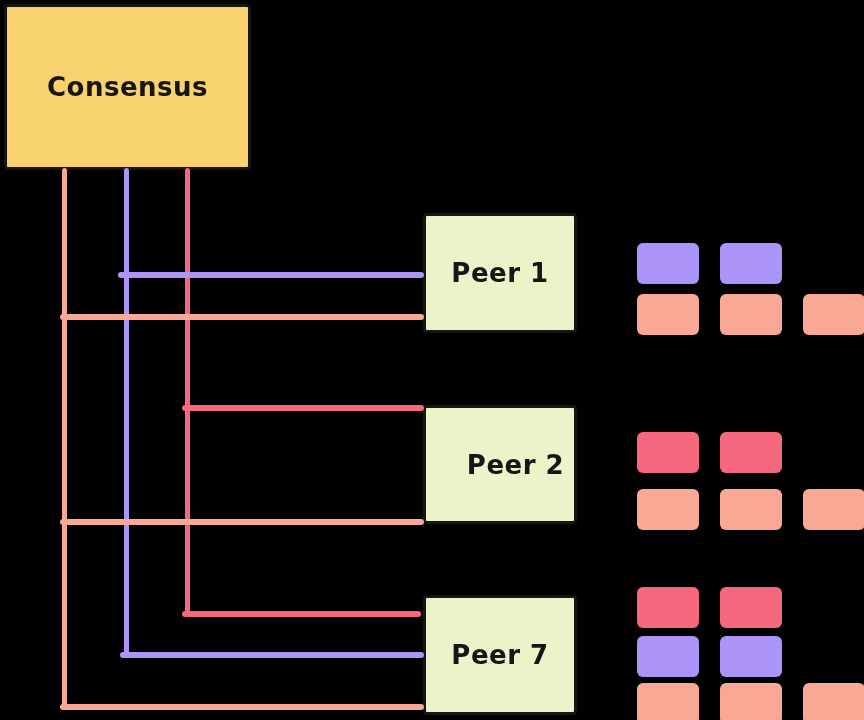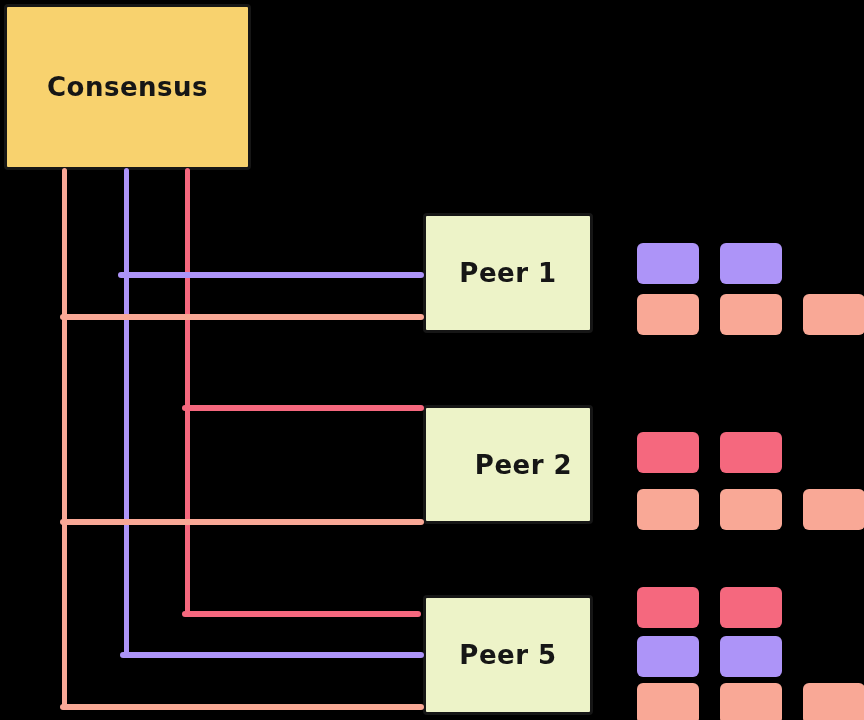--- a/index.html
+++ b/index.html
@@ -22,21 +22,21 @@
     text-align:center;
     color:#161616;
     letter-spacing:0.5px;
   }
   .consensus-box{
     left:4px;top:4px;width:247px;height:166px;
     font-size:26px;font-weight:bold;
   }
   .consensus-box .t-line{line-height:48px;}
   .peer-box{
-    left:423px;width:170px;height:120px;
+    left:423px;width:154px;height:120px;
     font-size:26px;font-weight:bold;
   }
   .line-seg{position:absolute;border-radius:3px;}
   .badge{position:absolute;width:62px;height:41px;border-radius:6px;}
 </style>
 </head>
 <body>
 
 <div class="canvas">
 
@@ -46,21 +46,21 @@
 
   <div class="box peer-box" style="top: 213px; height: 120px; background: rgb(237, 243, 200);">
     <span>Peer 1</span>
   </div>
 
   <div class="box peer-box" style="top: 405px; height: 119px; background: rgb(237, 243, 200); padding-left: 31px;">
     <span>Peer 2</span>
   </div>
 
   <div class="box peer-box" style="top: 595px; height: 120px; background: rgb(237, 243, 200);">
-    <span>Peer 5</span>
+    <span>Peer 7</span>
   </div>
 
   <div id="connectors">
       <div class="line-seg" style="left: 62px; top: 168px; width: 5px; height: 542px; background: rgb(249, 168, 150);"></div>
       <div class="line-seg" style="left: 124px; top: 168px; width: 5px; height: 490px; background: rgb(173, 148, 248);"></div>
       <div class="line-seg" style="left: 185px; top: 168px; width: 5px; height: 449px; background: rgb(245, 104, 126);"></div>
       <div class="line-seg" style="left: 118px; top: 272px; width: 306px; height: 6px; background: rgb(173, 148, 248);"></div>
       <div class="line-seg" style="left: 60px; top: 314px; width: 364px; height: 6px; background: rgb(249, 168, 150);"></div>
       <div class="line-seg" style="left: 182px; top: 405px; width: 242px; height: 6px; background: rgb(245, 104, 126);"></div>
       <div class="line-seg" style="left: 60px; top: 519px; width: 364px; height: 6px; background: rgb(249, 168, 150);"></div>

